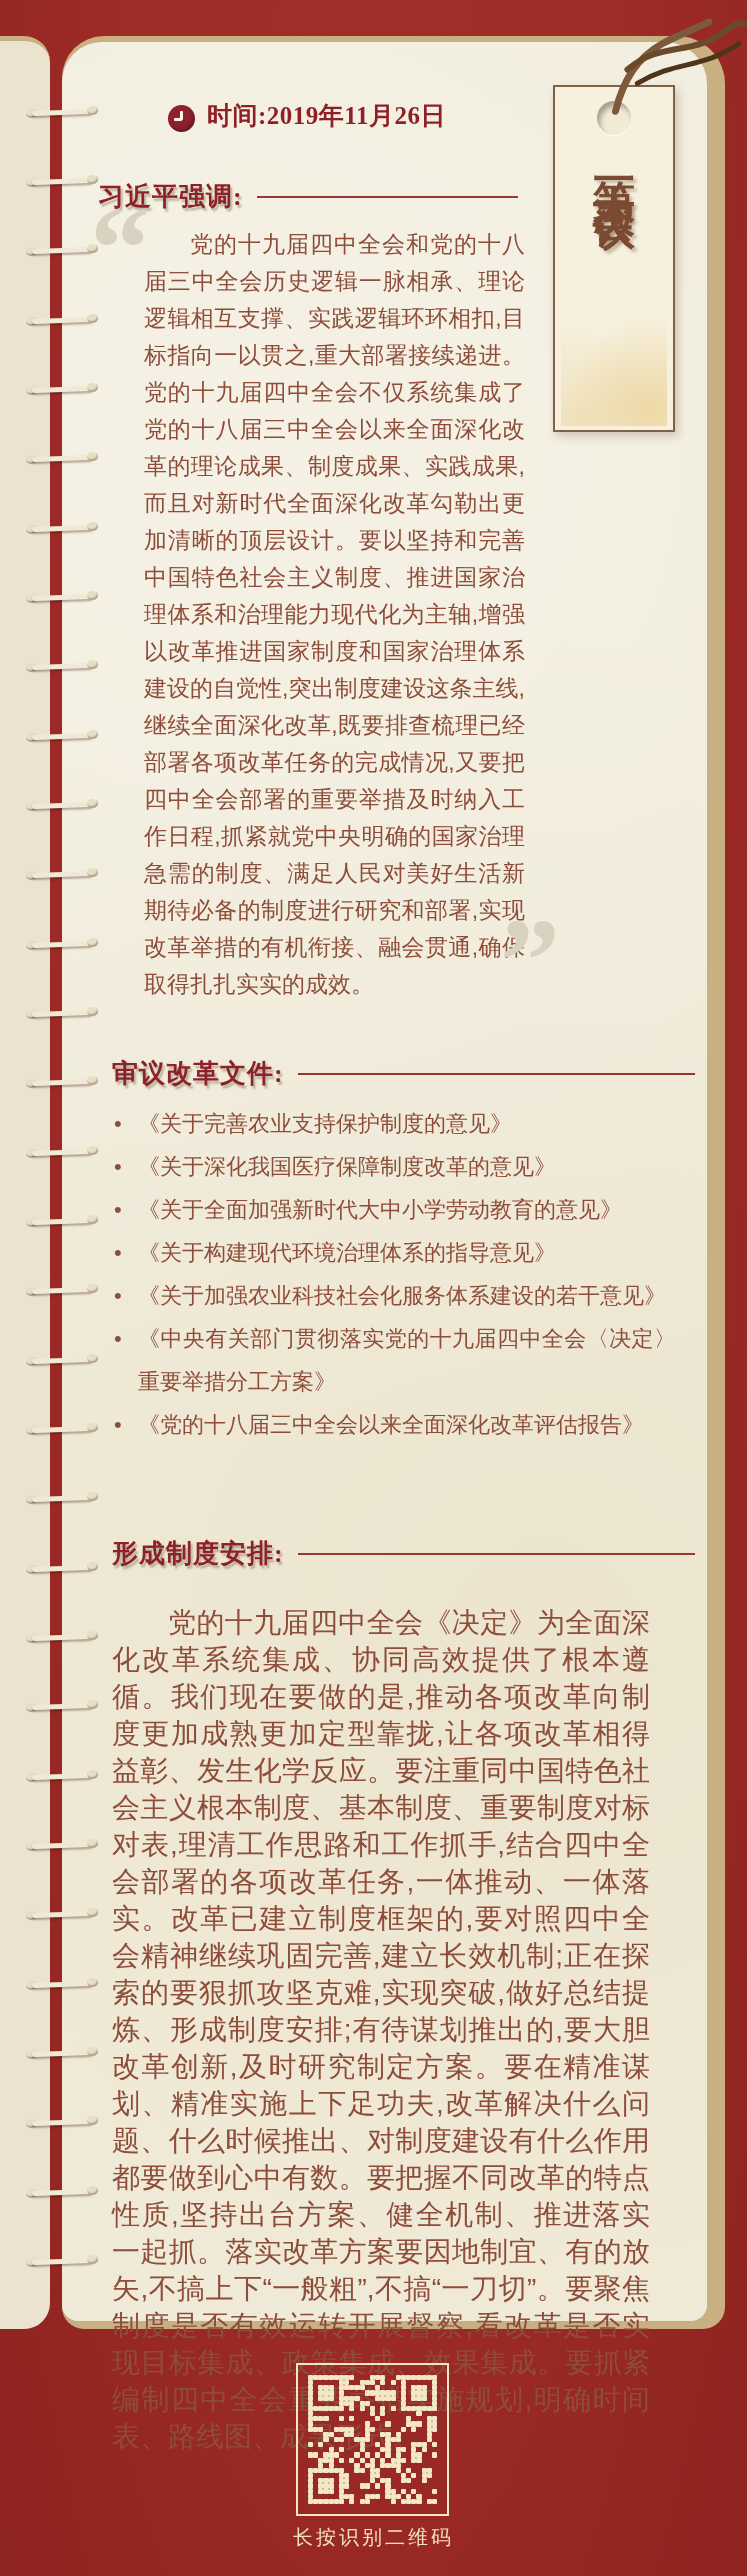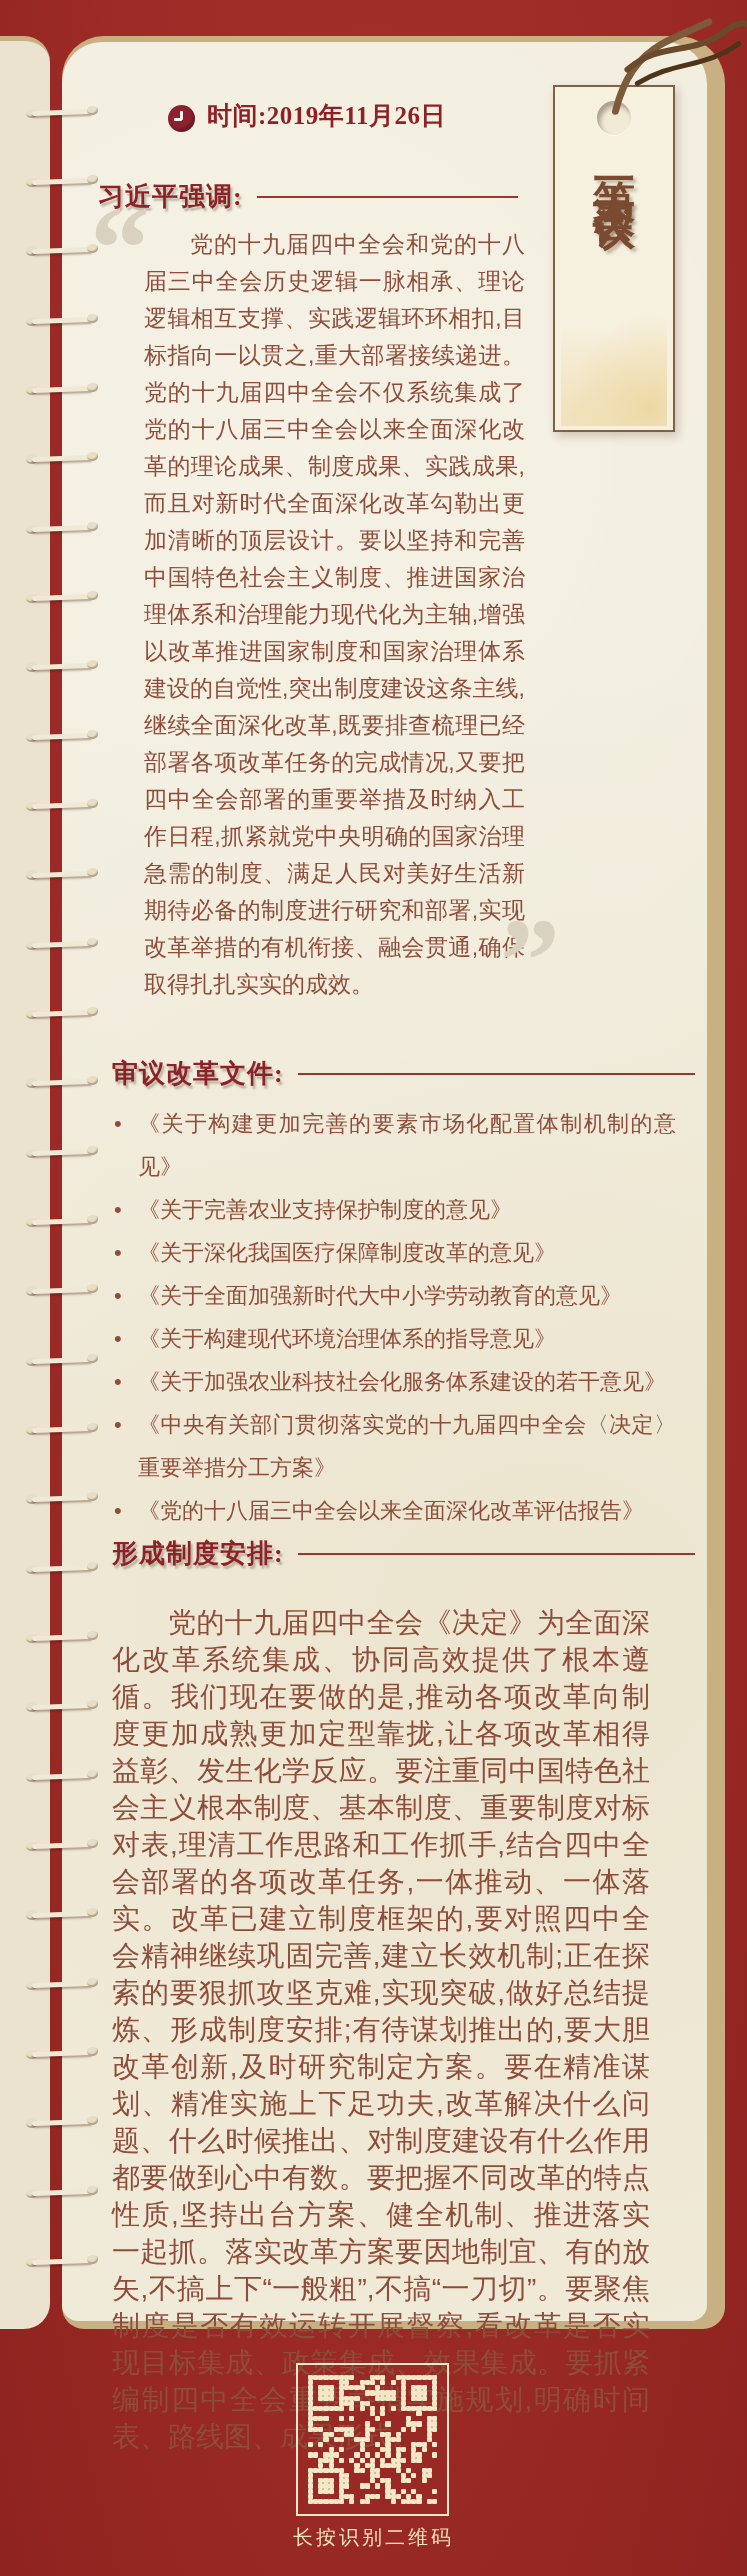--- a/index.html
+++ b/index.html
@@ -134,21 +134,20 @@
   </div>
   <span class="quote-mark q-open">“</span>
   <div class="quote-text">党的十九届四中全会和党的十八届三中全会历史逻辑一脉相承、理论逻辑相互支撑、实践逻辑环环相扣,目标指向一以贯之,重大部署接续递进。党的十九届四中全会不仅系统集成了党的十八届三中全会以来全面深化改革的理论成果、制度成果、实践成果,而且对新时代全面深化改革勾勒出更加清晰的顶层设计。要以坚持和完善中国特色社会主义制度、推进国家治理体系和治理能力现代化为主轴,增强以改革推进国家制度和国家治理体系建设的自觉性,突出制度建设这条主线,继续全面深化改革,既要排查梳理已经部署各项改革任务的完成情况,又要把四中全会部署的重要举措及时纳入工作日程,抓紧就党中央明确的国家治理急需的制度、满足人民对美好生活新期待必备的制度进行研究和部署,实现改革举措的有机衔接、融会贯通,确保取得扎扎实实的成效。</div>
   <span class="quote-mark q-close">”</span>
 
   <div class="sec-head sec2">
     <h2>审议改革文件:</h2>
     <div class="rule"></div>
   </div>
   <ul class="doc-list">
-      <li>《关于构建更加完善的要素市场化配置体制机制的意见》</li>
       <li>《关于完善农业支持保护制度的意见》</li>
       <li>《关于深化我国医疗保障制度改革的意见》</li>
       <li>《关于全面加强新时代大中小学劳动教育的意见》</li>
       <li>《关于构建现代环境治理体系的指导意见》</li>
       <li>《关于加强农业科技社会化服务体系建设的若干意见》</li>
       <li>《中央有关部门贯彻落实党的十九届四中全会〈决定〉重要举措分工方案》</li>
       <li>《党的十八届三中全会以来全面深化改革评估报告》</li>
     </ul>
 
   <div class="sec-head sec3">

